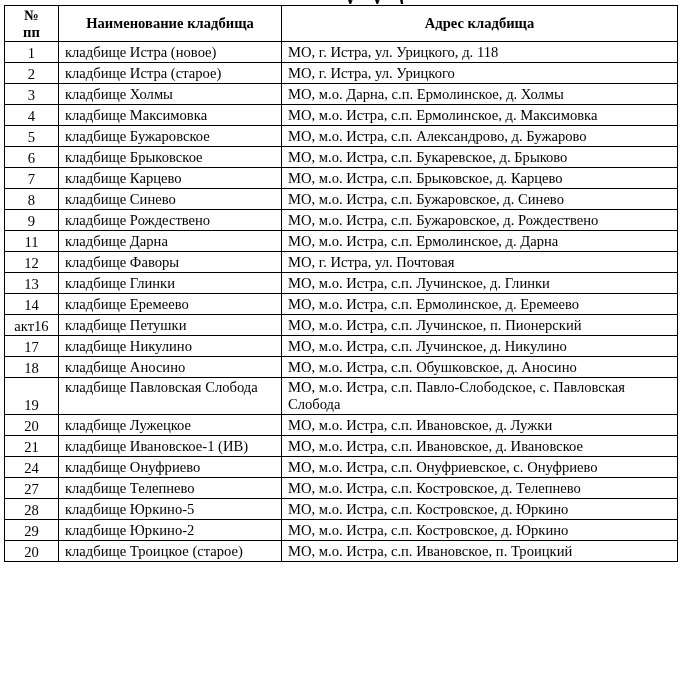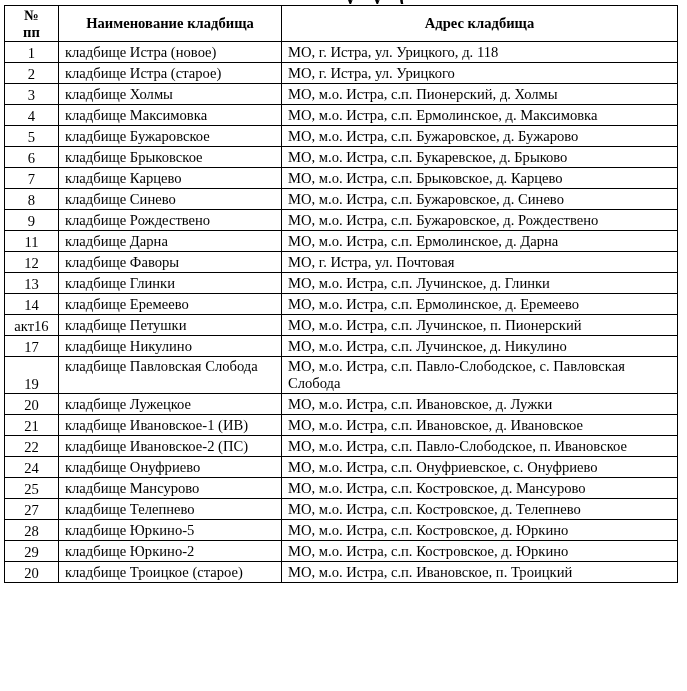--- a/index.html
+++ b/index.html
@@ -42,31 +42,31 @@
         <td>МО, г. Истра, ул. Урицкого, д. 118</td>
       </tr>
       <tr class="r">
         <td class="num">2</td>
         <td>кладбище Истра (старое)</td>
         <td>МО, г. Истра, ул. Урицкого</td>
       </tr>
       <tr class="r">
         <td class="num">3</td>
         <td>кладбище Холмы</td>
-        <td>МО, м.о. Истра, с.п. Пионерский, д. Холмы</td>
+        <td>МО, м.о. Дарна, с.п. Ермолинское, д. Холмы</td>
       </tr>
       <tr class="r">
         <td class="num">4</td>
         <td>кладбище Максимовка</td>
         <td>МО, м.о. Истра, с.п. Ермолинское, д. Максимовка</td>
       </tr>
       <tr class="r">
         <td class="num">5</td>
         <td>кладбище Бужаровское</td>
-        <td>МО, м.о. Истра, с.п. Бужаровское, д. Бужарово</td>
+        <td>МО, м.о. Истра, с.п. Александрово, д. Бужарово</td>
       </tr>
       <tr class="r">
         <td class="num">6</td>
         <td>кладбище Брыковское</td>
         <td>МО, м.о. Истра, с.п. Букаревское, д. Брыково</td>
       </tr>
       <tr class="r">
         <td class="num">7</td>
         <td>кладбище Карцево</td>
         <td>МО, м.о. Истра, с.п. Брыковское, д. Карцево</td>
@@ -104,49 +104,44 @@
       <tr class="r">
         <td class="num">акт16</td>
         <td>кладбище Петушки</td>
         <td>МО, м.о. Истра, с.п. Лучинское, п. Пионерский</td>
       </tr>
       <tr class="r">
         <td class="num">17</td>
         <td>кладбище Никулино</td>
         <td>МО, м.о. Истра, с.п. Лучинское, д. Никулино</td>
       </tr>
+      <tr class="r">
+        <td class="num">18</td>
+        <td>кладбище Аносино</td>
+        <td>МО, м.о. Истра, с.п. Обушковское, д. Аносино</td>
+      </tr>
       <tr class="tall">
         <td class="num">19</td>
         <td>кладбище Павловская Слобода</td>
         <td>МО, м.о. Истра, с.п. Павло-Слободское, с. Павловская Слобода</td>
       </tr>
       <tr class="r">
         <td class="num">20</td>
         <td>кладбище Лужецкое</td>
         <td>МО, м.о. Истра, с.п. Ивановское, д. Лужки</td>
       </tr>
       <tr class="r">
         <td class="num">21</td>
         <td>кладбище Ивановское-1 (ИВ)</td>
         <td>МО, м.о. Истра, с.п. Ивановское, д. Ивановское</td>
       </tr>
       <tr class="r">
-        <td class="num">22</td>
-        <td>кладбище Ивановское-2 (ПС)</td>
-        <td>МО, м.о. Истра, с.п. Павло-Слободское, п. Ивановское</td>
-      </tr>
-      <tr class="r">
         <td class="num">24</td>
         <td>кладбище Онуфриево</td>
         <td>МО, м.о. Истра, с.п. Онуфриевское, с. Онуфриево</td>
-      </tr>
-      <tr class="r">
-        <td class="num">25</td>
-        <td>кладбище Мансурово</td>
-        <td>МО, м.о. Истра, с.п. Костровское, д. Мансурово</td>
       </tr>
       <tr class="r">
         <td class="num">27</td>
         <td>кладбище Телепнево</td>
         <td>МО, м.о. Истра, с.п. Костровское, д. Телепнево</td>
       </tr>
       <tr class="r">
         <td class="num">28</td>
         <td>кладбище Юркино-5</td>
         <td>МО, м.о. Истра, с.п. Костровское, д. Юркино</td>

